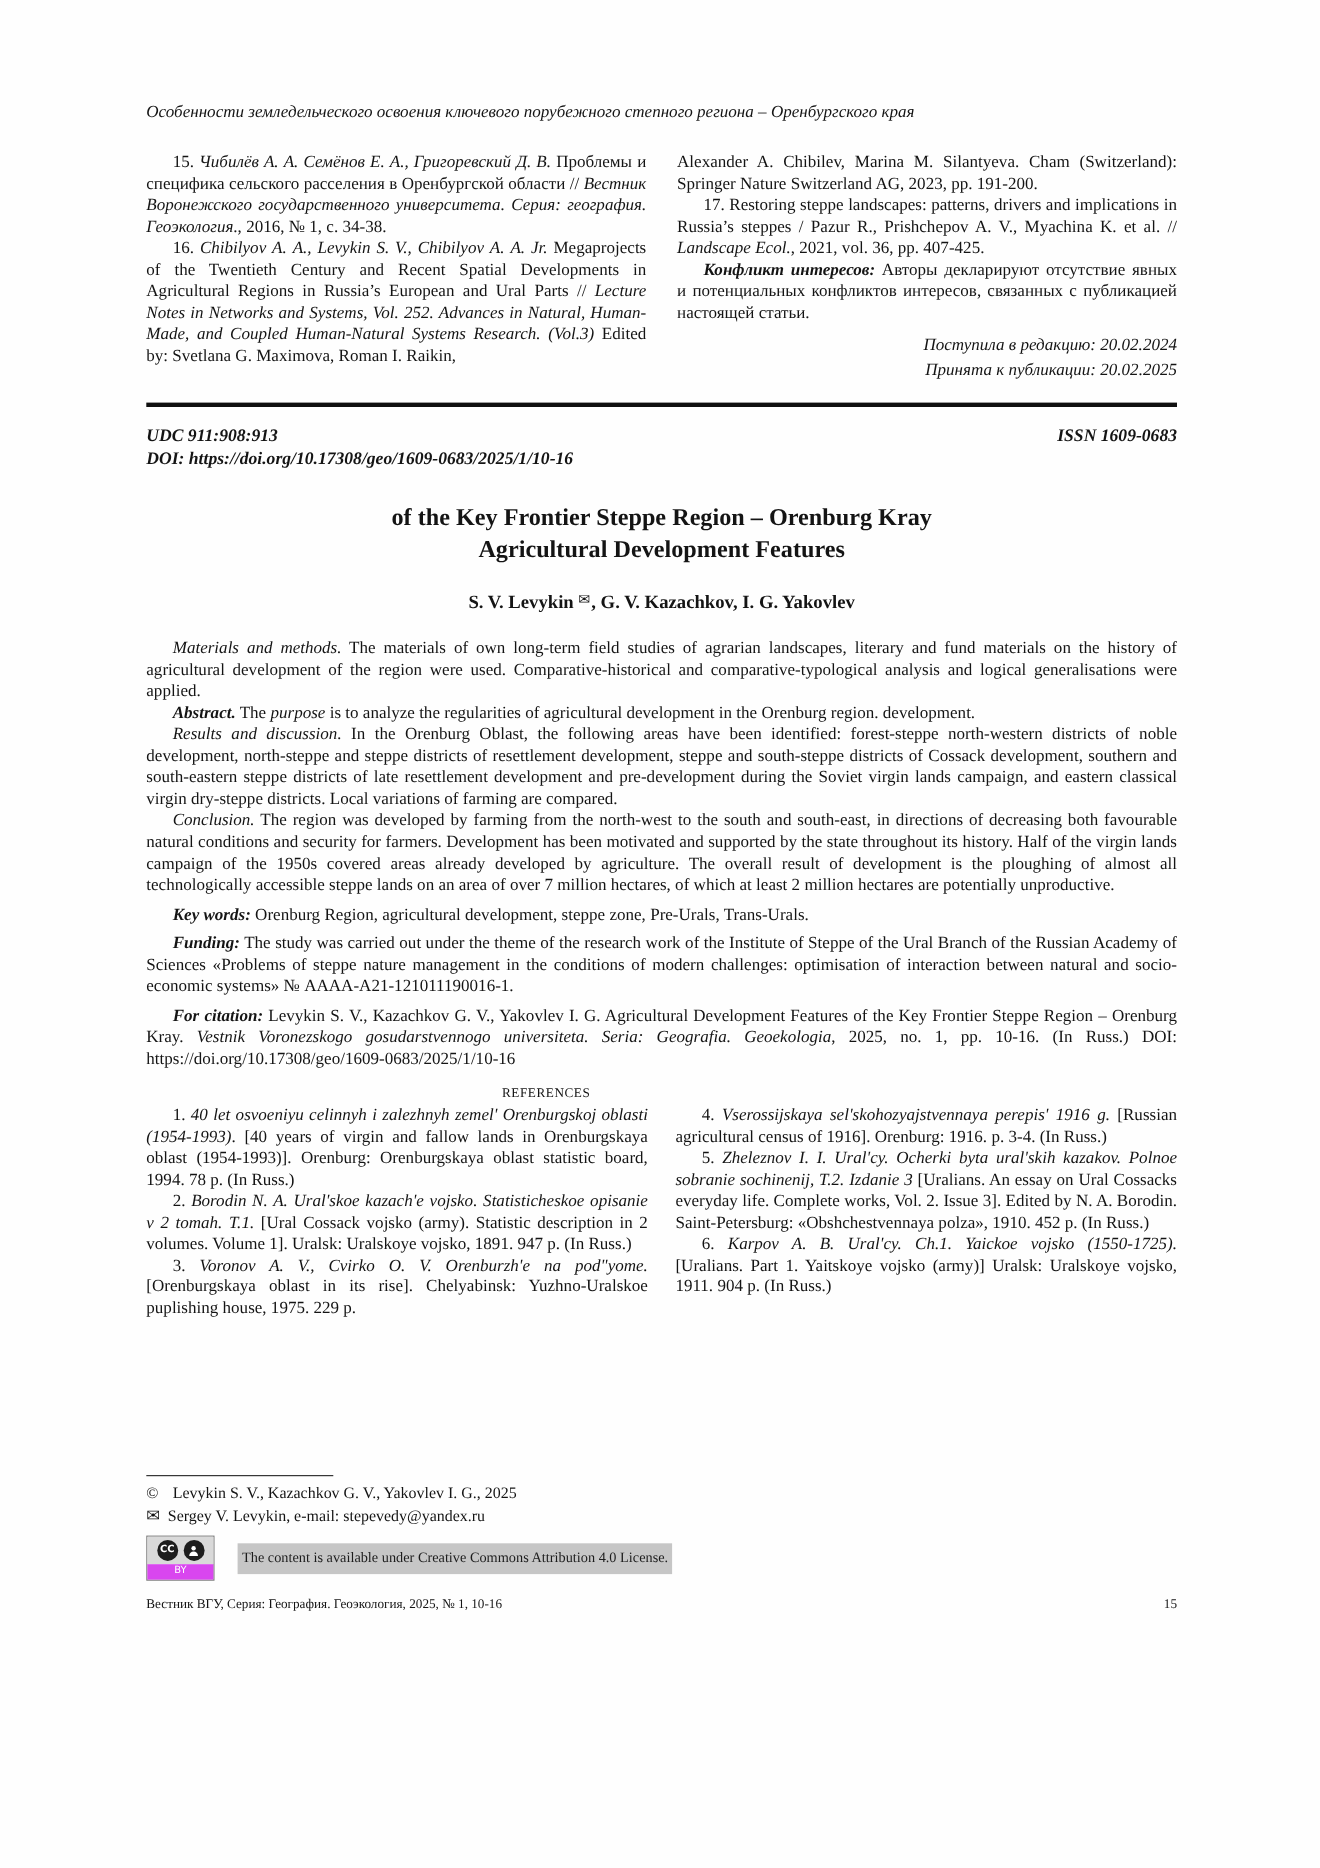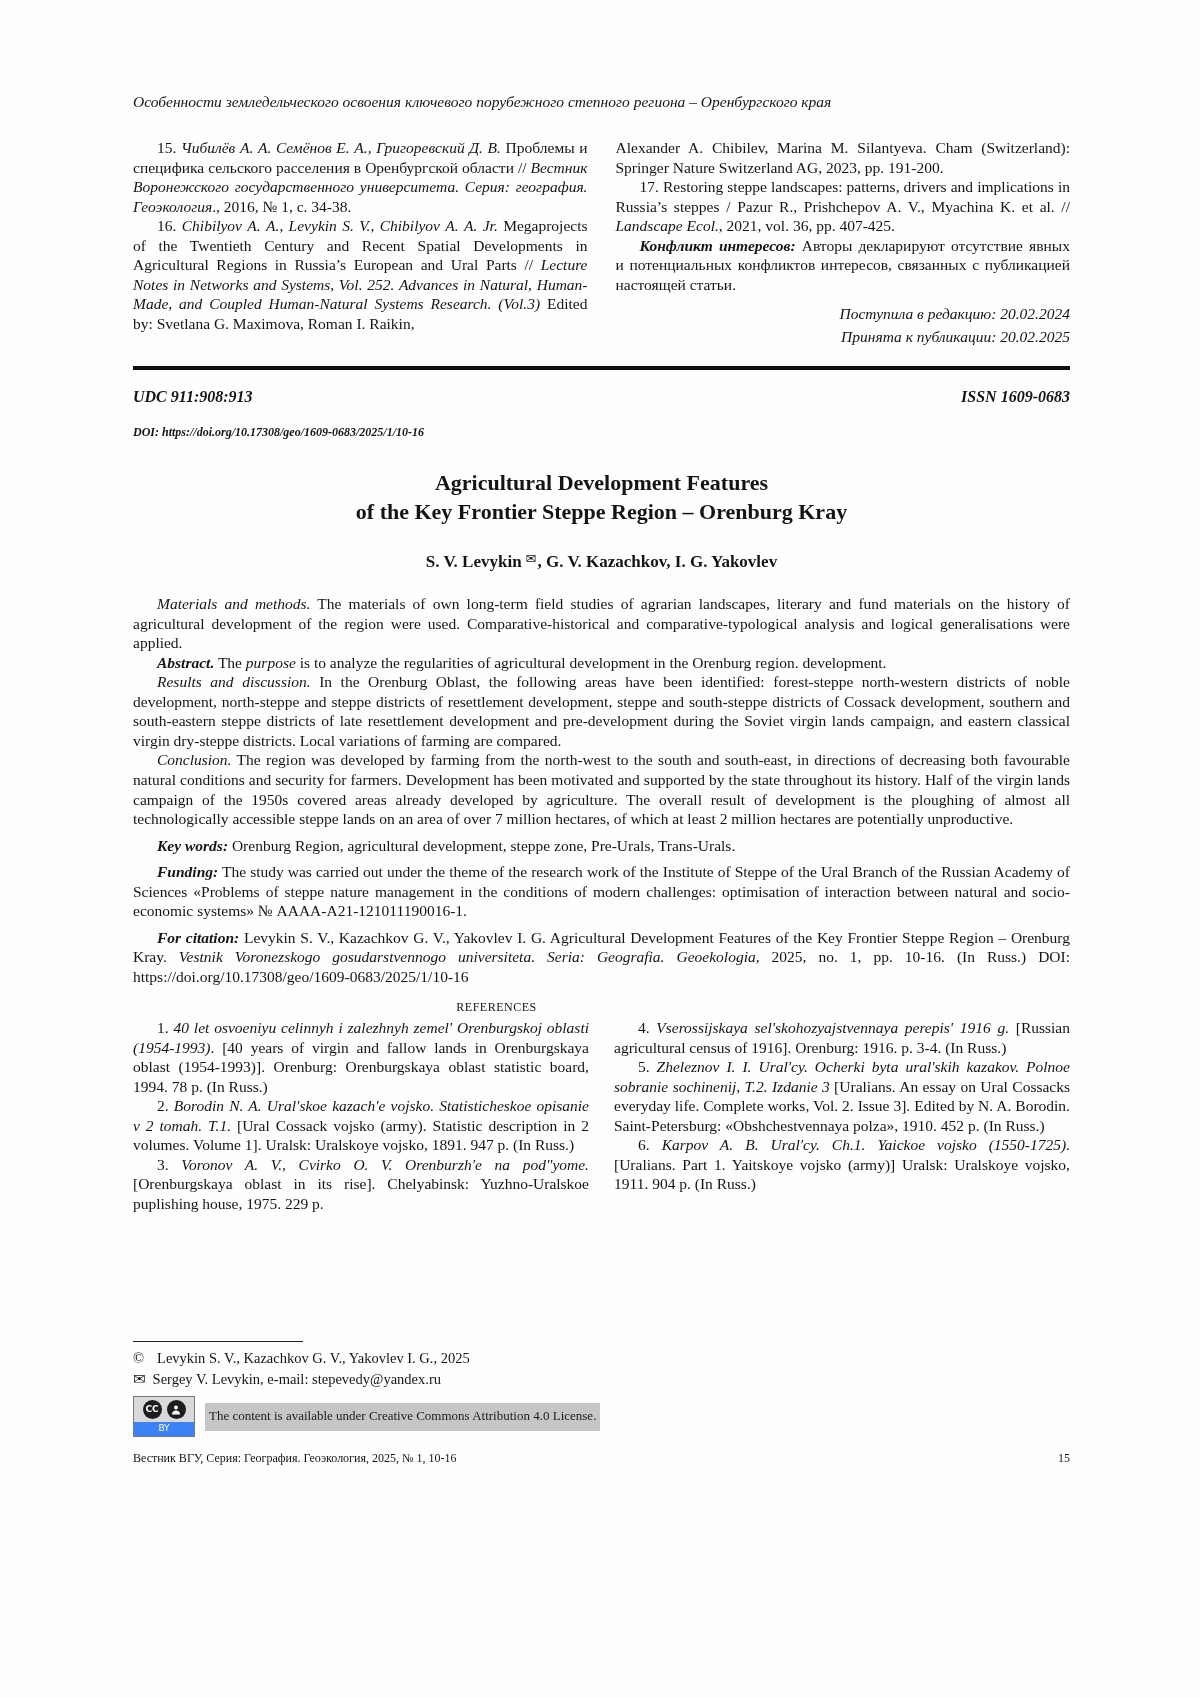--- a/index.html
+++ b/index.html
@@ -30,21 +30,21 @@
   }
   .date-line.second { margin-top: 3px !important; }
   .seg-i { font-style: italic; }
   .seg-bi { font-weight: bold; font-style: italic; }
   hr.rule { border: none; border-top: 4px solid #101010; margin: 20px 0 0 0; width: 100%; }
   .meta-row {
     display: flex; justify-content: space-between;
     font-weight: bold; font-style: italic; font-size: 16px;
     margin-top: 18px;
   }
-  .doi-line { font-weight: bold; font-style: italic; font-size: 12px; margin-top: 19px; }
+  .doi-line { font-weight: bold; font-style: italic; font-size: 16px; margin-top: 3px; }
   h1.title {
     margin: 28px 0 0 0; text-align: center;
     font-size: 22px; line-height: 1.32; font-weight: bold;
   }
   .tline { display: block; }
   .authors { margin-top: 25px; text-align: center; font-weight: bold; font-size: 17px; }
   .env {
     font-family: "DejaVu Sans", sans-serif;
     font-size: 13px; vertical-align: 4px; margin: 0 1px 0 4px;
   }
@@ -56,34 +56,34 @@
   .ref-heading {
     margin-top: 14px; text-align: center; font-size: 12px;
     letter-spacing: 0.5px; position: relative; left: -105px;
   }
   .refs { margin-top: 3px; gap: 25px; }
   .footnote { margin-top: auto; font-size: 14.5px; line-height: 1.3; }
   .fn-sep { width: 170px; border-top: 1px solid #222; margin-bottom: 7px; }
   .fn-line { margin: 2px 0; }
   .fn-copy { margin-right: 13px; }
   .fn-env { font-family: "DejaVu Sans", sans-serif; font-size: 15px; margin-right: 7px; }
-  .cc-row { display: flex; align-items: center; margin-top: 7px; }
+  .cc-row { display: flex; align-items: center; margin-top: 7px; gap: 11px; }
   .cc-badge {
     display: inline-flex; flex-direction: column;
     width: 62px; border: 1px solid #777; flex: 0 0 auto;
   }
   .cc-badge-top { display: flex; justify-content: center; gap: 5px; background: #d9d9d9; padding: 3px 0; }
   .cc-circle {
     width: 19px; height: 19px; border-radius: 50%;
     background: #1d1d1d; color: #ffffff;
     font-family: "DejaVu Sans", sans-serif; font-size: 9px; font-weight: bold;
     display: flex; align-items: center; justify-content: center;
   }
   .cc-badge-by {
-    background: #3b82f6; color: #ffffff; text-align: center;
+    background: #d946ef; color: #ffffff; text-align: center;
     font-family: "DejaVu Sans", sans-serif; font-size: 9px; padding: 1px 0;
   }
   .license-bar {
     display: inline-flex; align-items: center;
     background: #c6c6c6; height: 28px;
     padding: 0 4px; margin-left: 10px;
     font-size: 13px; color: #1c1c1c;
   }
   .footer {
     margin-top: 14px; display: flex; justify-content: space-between;
@@ -113,22 +113,22 @@
 
   <hr class="rule">
 
   <div class="meta-row">
     <span>UDC 911:908:913</span>
     <span>ISSN 1609-0683</span>
   </div>
   <div class="doi-line">DOI: https://doi.org/10.17308/geo/1609-0683/2025/1/10-16</div>
 
   <h1 class="title">
+    <span class="tline">of the Key Frontier Steppe Region – Orenburg Kray</span>
     <span class="tline">Agricultural Development Features</span>
-    <span class="tline">of the Key Frontier Steppe Region – Orenburg Kray</span>
   </h1>
 
   <div class="authors">
     <span>S. V. Levykin</span><span class="env">✉</span><span>, G. V. Kazachkov, I. G. Yakovlev</span>
   </div>
 
 
   <div class="abstract">
     <p><span class="seg-i">Materials and methods.</span><span> The materials of own long-term field studies of agrarian landscapes, literary and fund materials on the history of agricultural development of the region were used. Comparative-historical and comparative-typological analysis and logical generalisations were applied.</span></p>
     <p><span class="seg-bi">Abstract.</span><span> The </span><span class="seg-i">purpose</span><span> is to analyze the regularities of agricultural development in the Orenburg region. development.</span></p>

